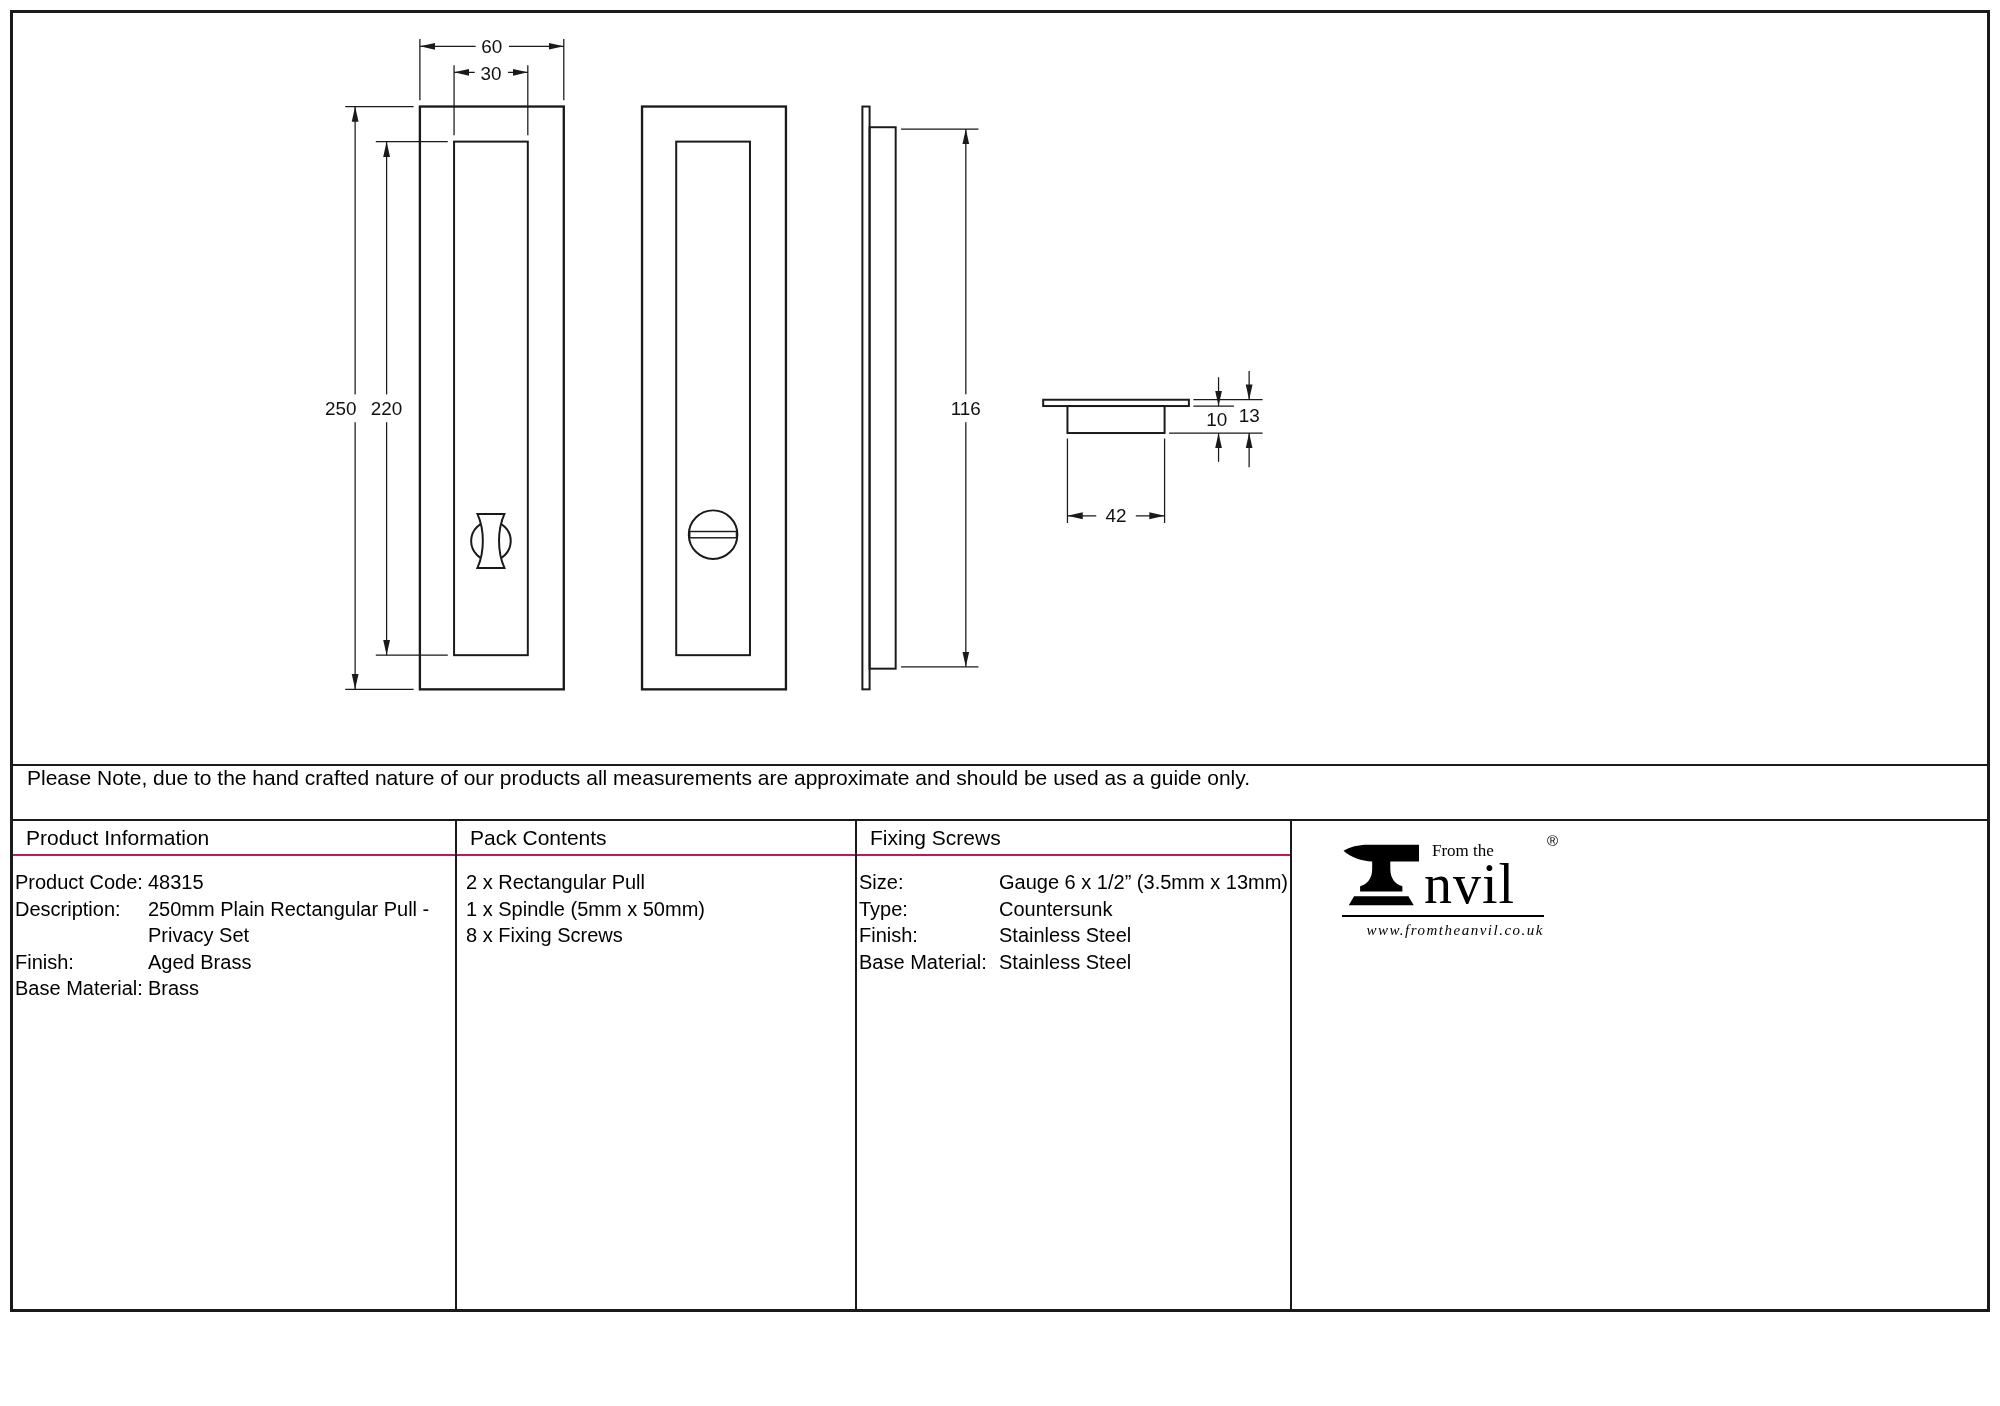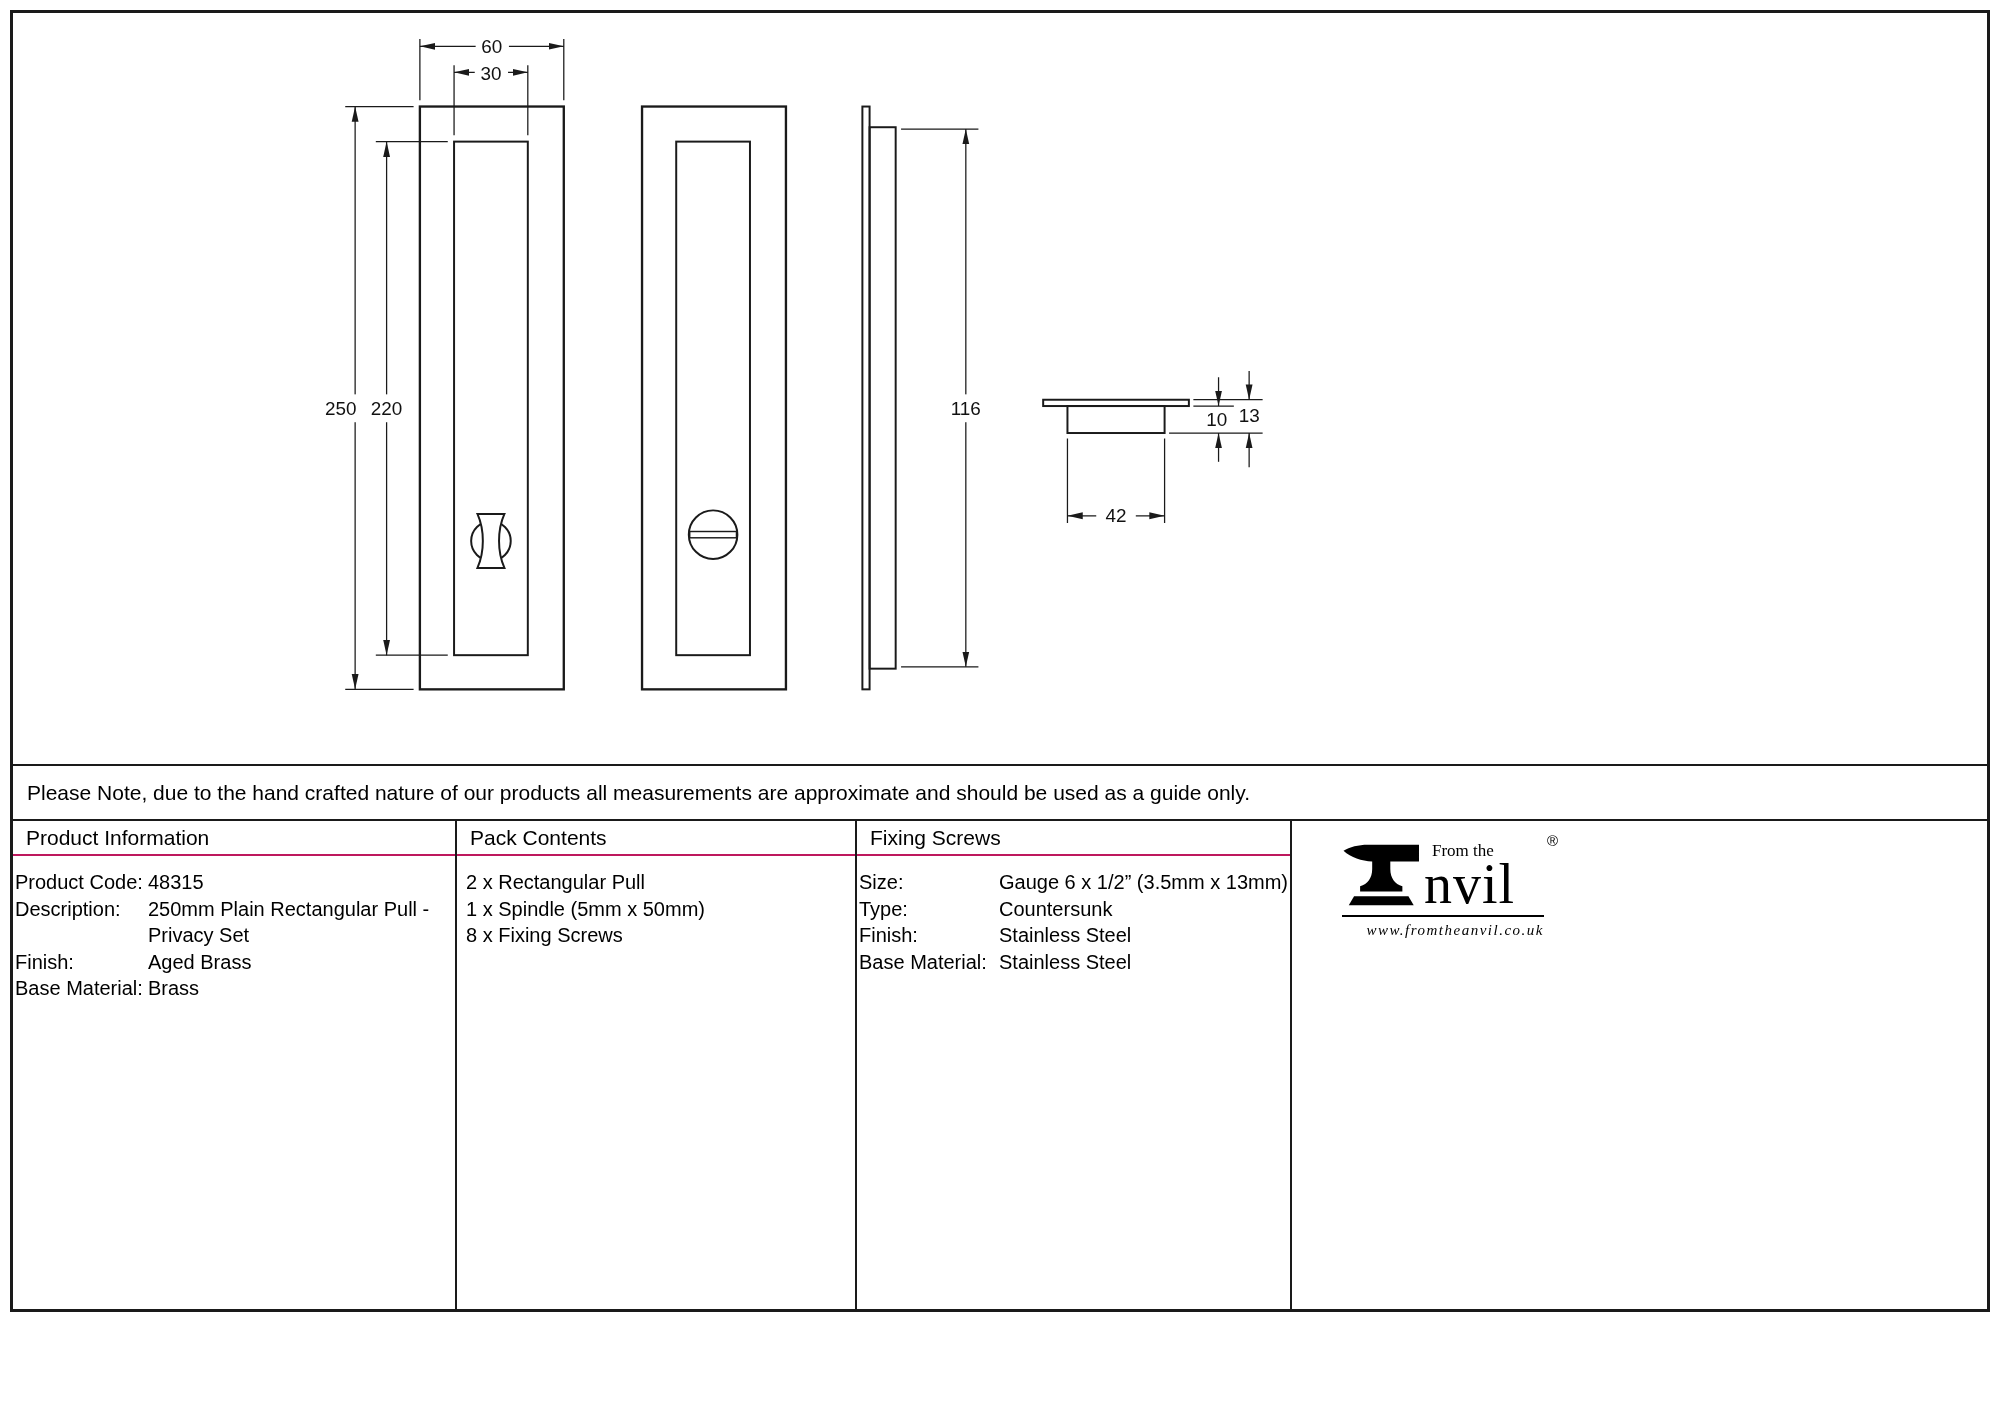--- a/index.html
+++ b/index.html
@@ -2,21 +2,21 @@
 <html><head>
 <meta charset="utf-8">
 <style>
   *{margin:0;padding:0;box-sizing:border-box}
   html,body{background:#fff}
   body{width:2000px;height:1406px;font-family:"Liberation Sans","DejaVu Sans",sans-serif;color:#000}
   .page{width:2000px;height:1322px;padding:10px;background:#fff}
   .frame{width:100%;height:100%;border:3px solid #1a1a1a;display:flex;flex-direction:column;background:#fff}
   .drawing-area{flex:1 1 auto;min-height:0}
   .drawing-area svg{display:block;width:100%;height:100%}
-  .note-row{flex:0 0 55px;border-top:2px solid #1a1a1a;display:flex;align-items:center;padding:0 14px;font-size:21px}
+  .note-row{flex:0 0 55px;border-top:2px solid #1a1a1a;display:flex;align-items:flex-start;padding:0 14px;font-size:21px}
   .tables{flex:0 0 490px;border-top:2px solid #1a1a1a;display:grid;grid-template-columns:442px 400px 435px 1fr}
   .col{display:flex;flex-direction:column;min-width:0}
   .col+.col{border-left:2px solid #1a1a1a}
   .col-h{flex:0 0 35px;border-bottom:2px solid #be185d;display:flex;align-items:center;padding:4px 13px;font-size:21px}
   .col-b{padding-top:13px;font-size:20px;line-height:26.5px}
   .kv{display:grid;grid-template-columns:133px 1fr;padding-left:2px;white-space:nowrap}
   .fx .kv{grid-template-columns:140px 1fr;padding-left:2px}
   .item{padding-left:9px;white-space:nowrap}
   .logo{margin:16px 0 12px 50px;width:202px}
   .logo-top{display:flex;position:relative;align-items:flex-end}

